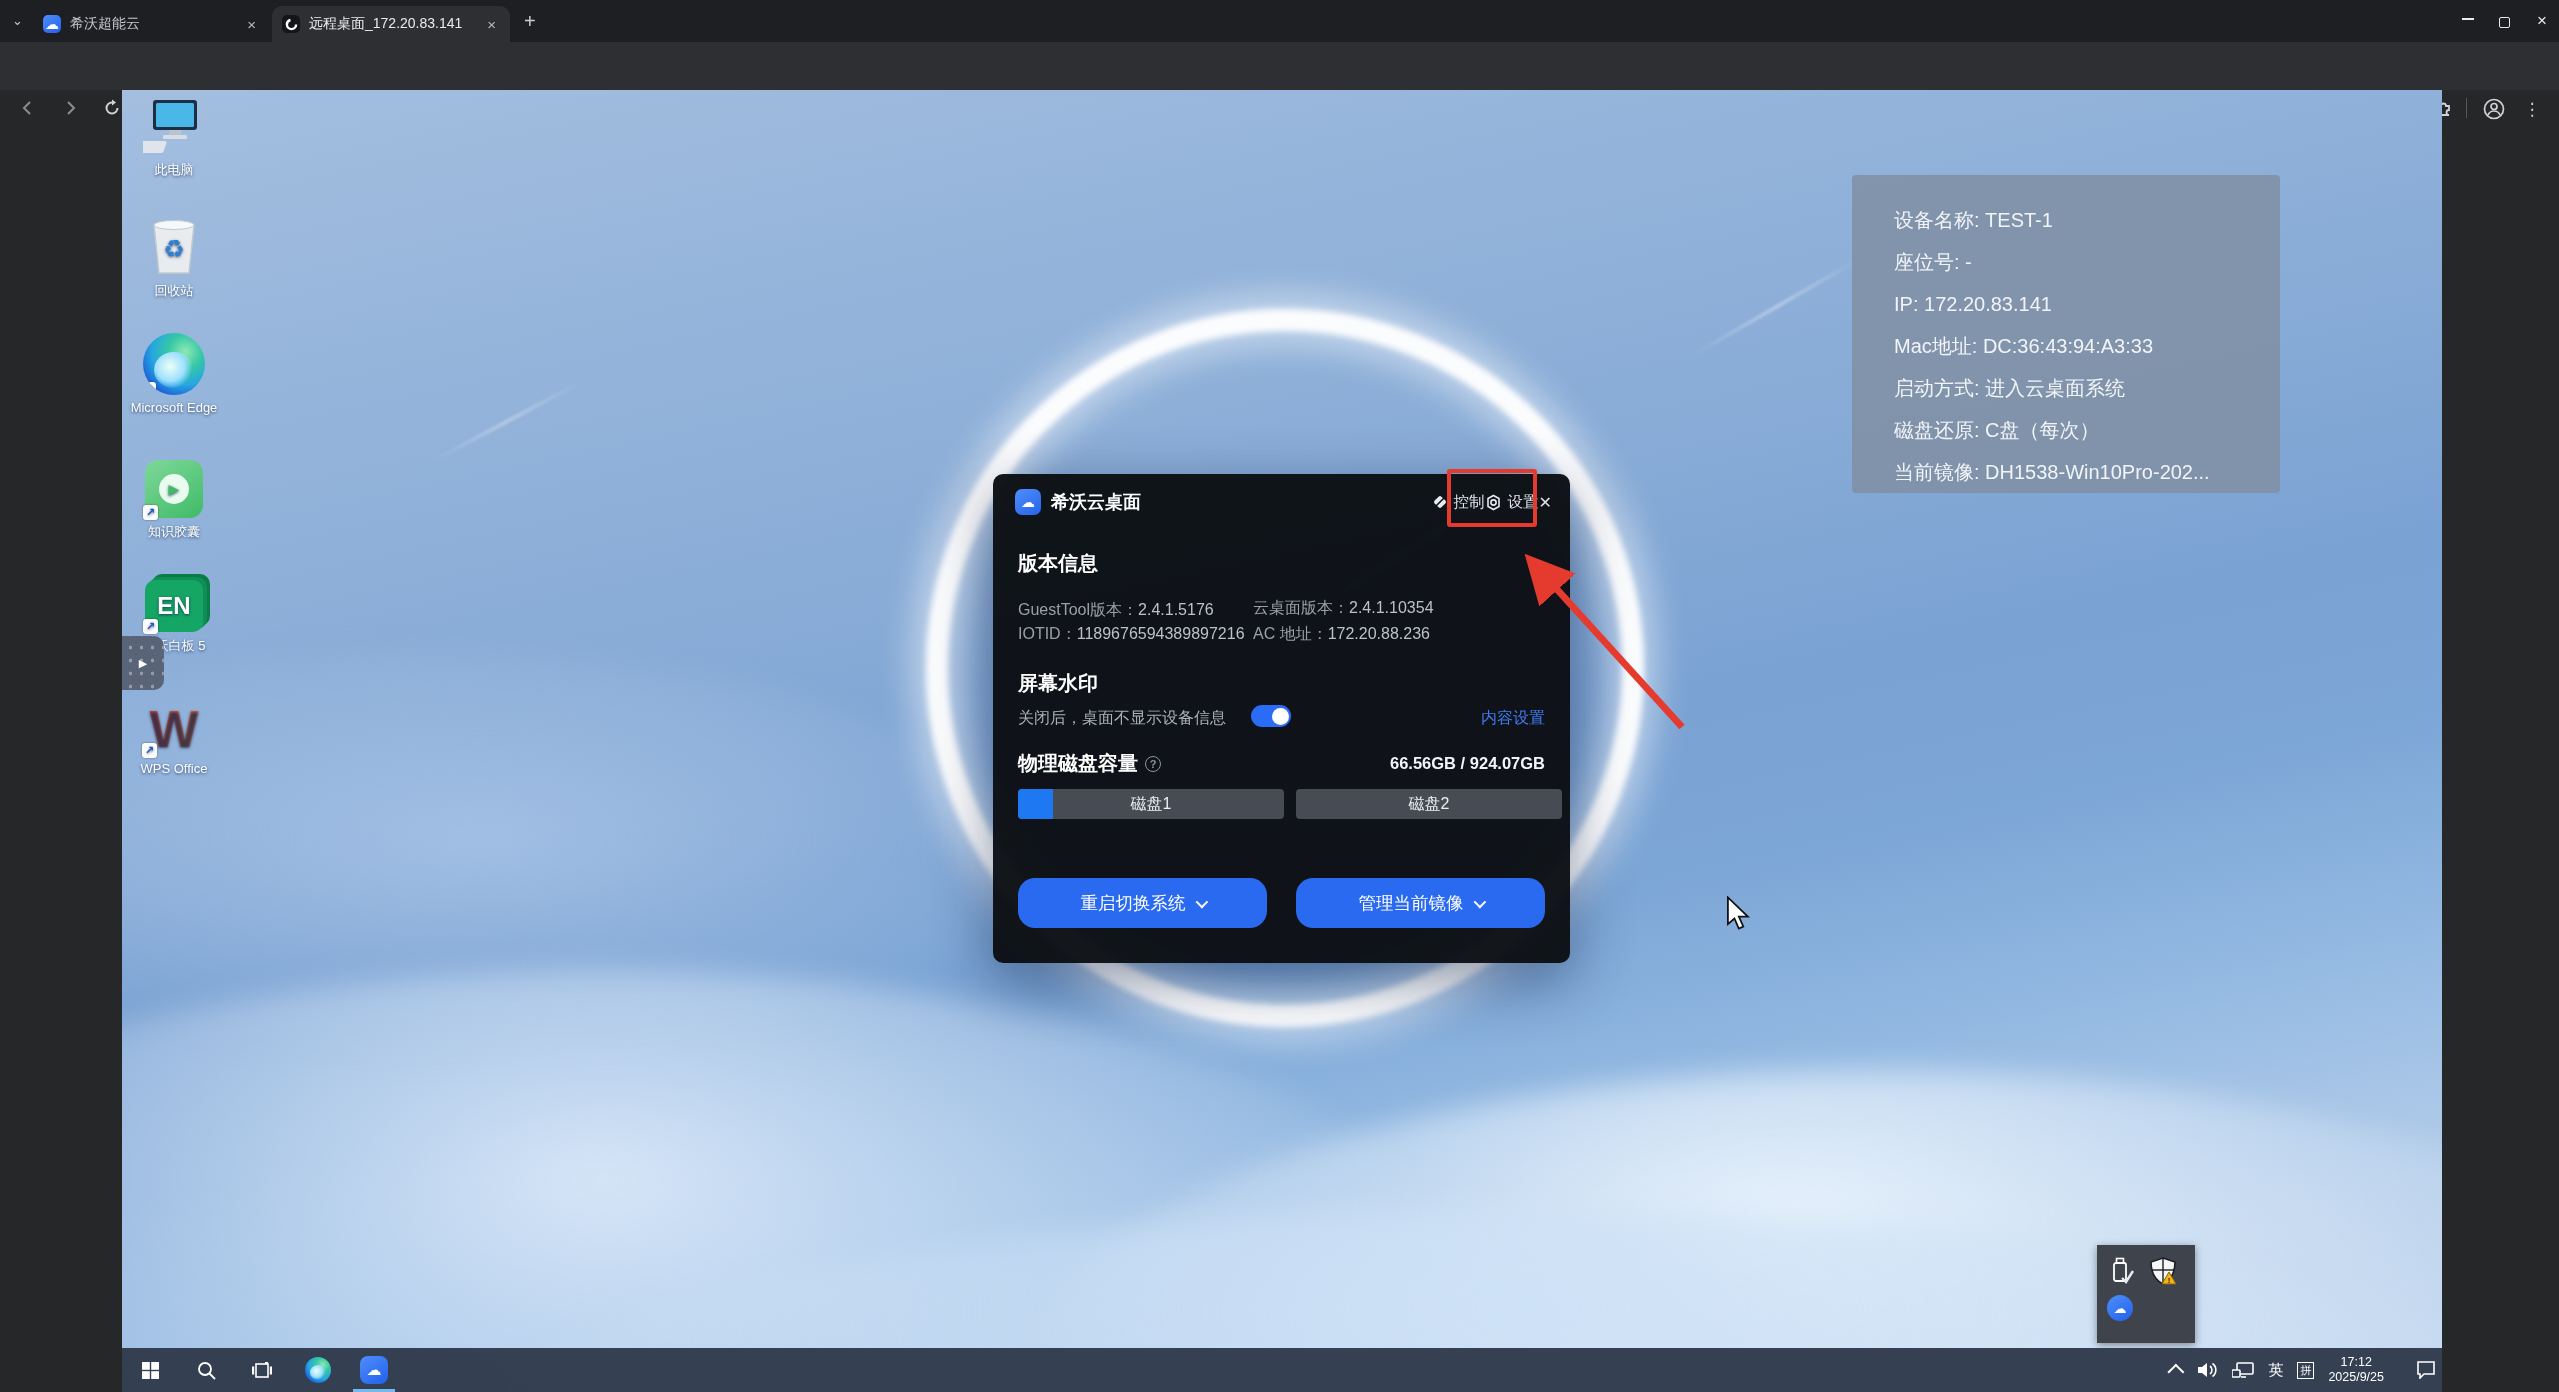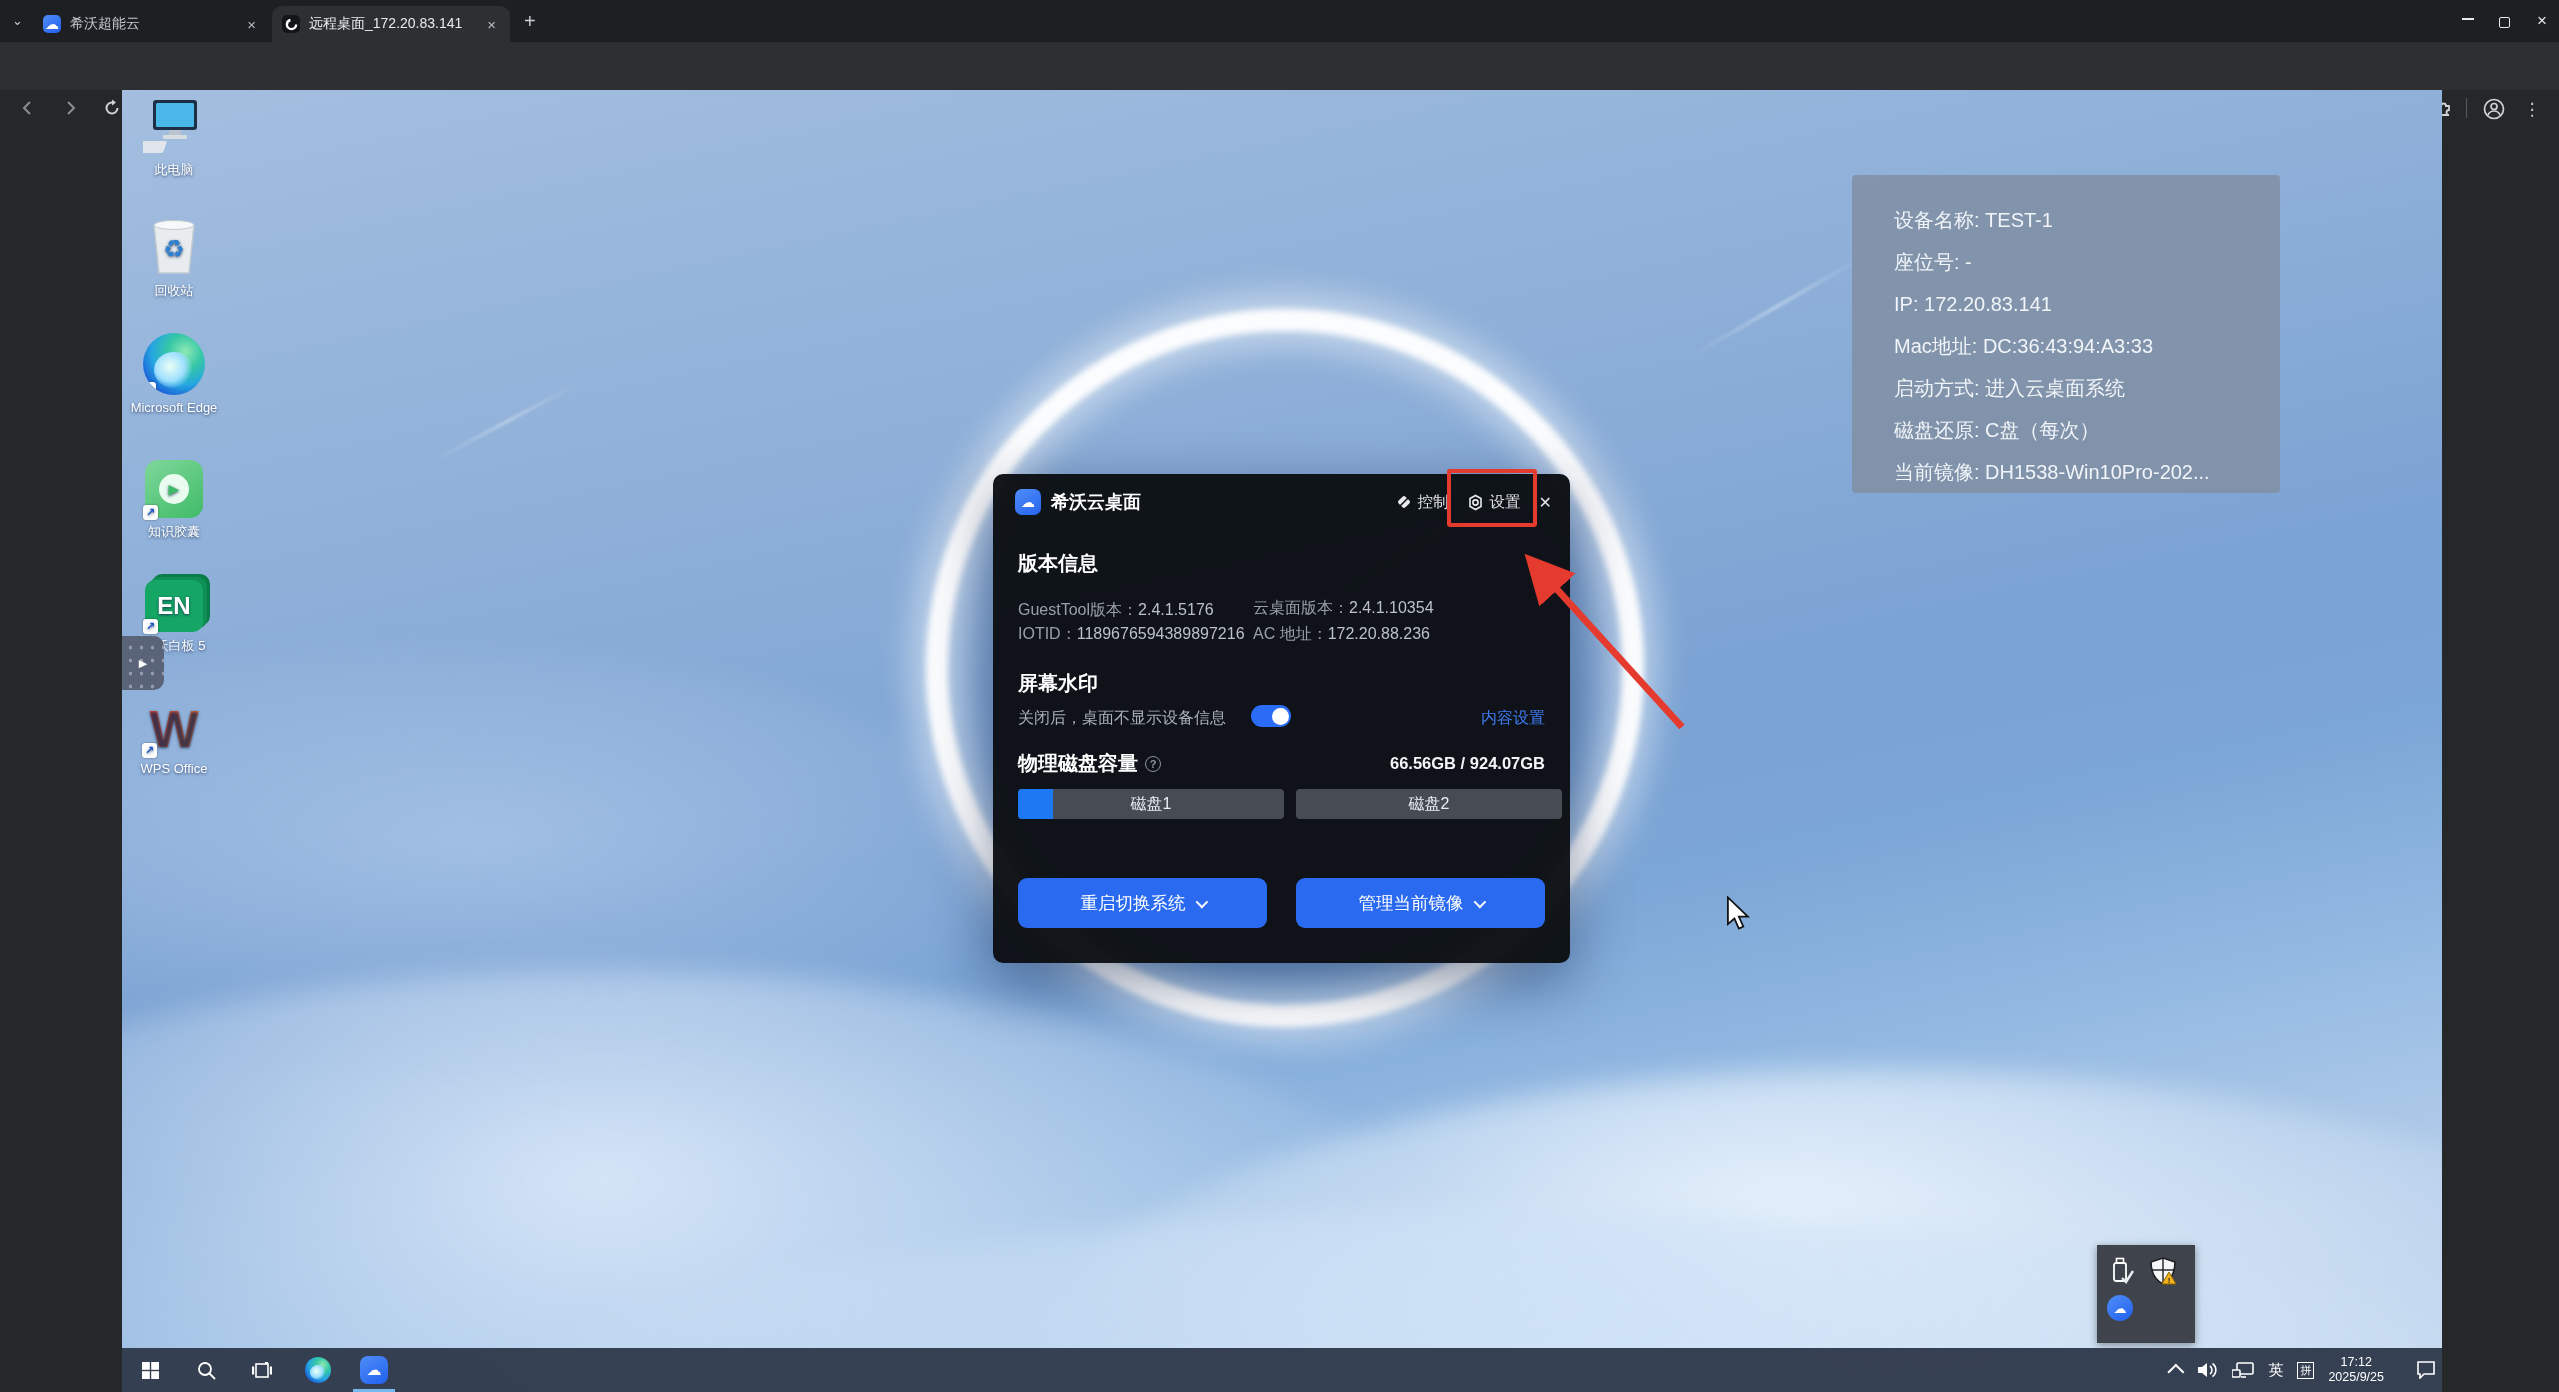--- a/index.html
+++ b/index.html
@@ -41,33 +41,33 @@
   #infopanel { left:1730px; top:85px; width:428px; height:318px; background:rgba(128,143,163,.85); border-radius:4px; padding:24px 8px 0 42px; color:#f1f4f8; font-size:20px; line-height:42px; }
 
   
   #ring { left:0; top:0; pointer-events:none; }
 
   
   #dialog { left:871px; top:384px; width:577px; height:489px; background:rgba(11,14,19,.97); border-radius:10px; box-shadow:0 18px 60px rgba(0,20,60,.45); color:#e8eaee; }
   .dlg-head { position:absolute; left:0; top:0; width:100%; height:56px; display:flex; align-items:center; padding:0 22px; gap:10px; }
   .dlg-appicon { width:26px; height:26px; border-radius:7px; background:linear-gradient(145deg,#4f8ef8,#2563ef); display:flex; align-items:center; justify-content:center; color:#fff; font-size:14px; }
   .dlg-title { font-size:18px; font-weight:600; color:#fff; }
-  .dlg-headright { position:absolute; right:18px; top:0; height:56px; display:flex; align-items:center; gap:18px; color:#dfe2e7; font-size:15.5px; }
+  .dlg-headright { position:absolute; right:18px; top:0; height:56px; display:flex; align-items:center; color:#dfe2e7; font-size:15.5px; }
   .hbtn { display:flex; align-items:center; gap:6px; }
   .sec-h { position:absolute; left:25px; color:#ffffff; font-size:20px; font-weight:700; }
   .kv { position:absolute; font-size:16px; color:#9aa0a8; white-space:nowrap; }
   .kv b { font-weight:400; color:#bcc1c8; }
   .toggle { position:absolute; width:40px; height:22px; border-radius:11px; background:#2a6cf5; }
   .toggle .knob { position:absolute; right:2.5px; top:2.5px; width:17px; height:17px; border-radius:50%; background:#fff; }
   .link { position:absolute; color:#3e7bf0; font-size:16px; }
   .usage { position:absolute; color:#f2f4f7; font-size:16.5px; font-weight:700; }
   .diskbar { position:absolute; width:266px; height:30px; background:#474c54; border-radius:4px; overflow:hidden; }
   .diskbar .fill { position:absolute; left:0; top:0; bottom:0; background:#1d78f2; }
   .diskbar .lbl { position:absolute; inset:0; display:flex; align-items:center; justify-content:center; color:#eceef1; font-size:16px; }
-  .bluebtn { position:absolute; width:249px; height:50px; background:#2a6af0; border-radius:9px; color:#fff; font-size:17.5px; display:flex; align-items:center; justify-content:center; gap:10px; }
+  .bluebtn { position:absolute; width:249px; height:50px; background:#2a6af0; border-radius:17px; color:#fff; font-size:17.5px; display:flex; align-items:center; justify-content:center; gap:10px; }
   .chev { width:9px; height:9px; border-right:2px solid #fff; border-bottom:2px solid #fff; transform:rotate(45deg) translateY(-2px); }
   .qmark { display:inline-flex; width:16px; height:16px; border:1.5px solid #8d939b; border-radius:50%; color:#8d939b; font-size:11px; align-items:center; justify-content:center; font-weight:700; vertical-align:2px; margin-left:7px; }
 
   
   #redbox { left:1325px; top:379px; width:90px; height:58px; border:4px solid #e53b2e; border-radius:3px; z-index:30; }
   #arrow-svg { left:0; top:0; z-index:31; pointer-events:none; }
 
   
   #flyout { left:1975px; top:1155px; width:98px; height:98px; background:#3f444c; box-shadow:0 2px 8px rgba(0,0,0,.4); }
 

